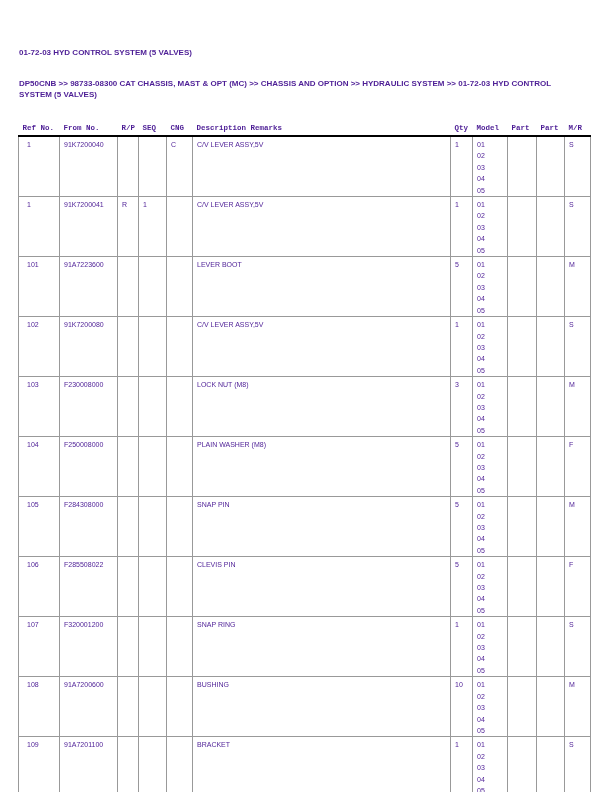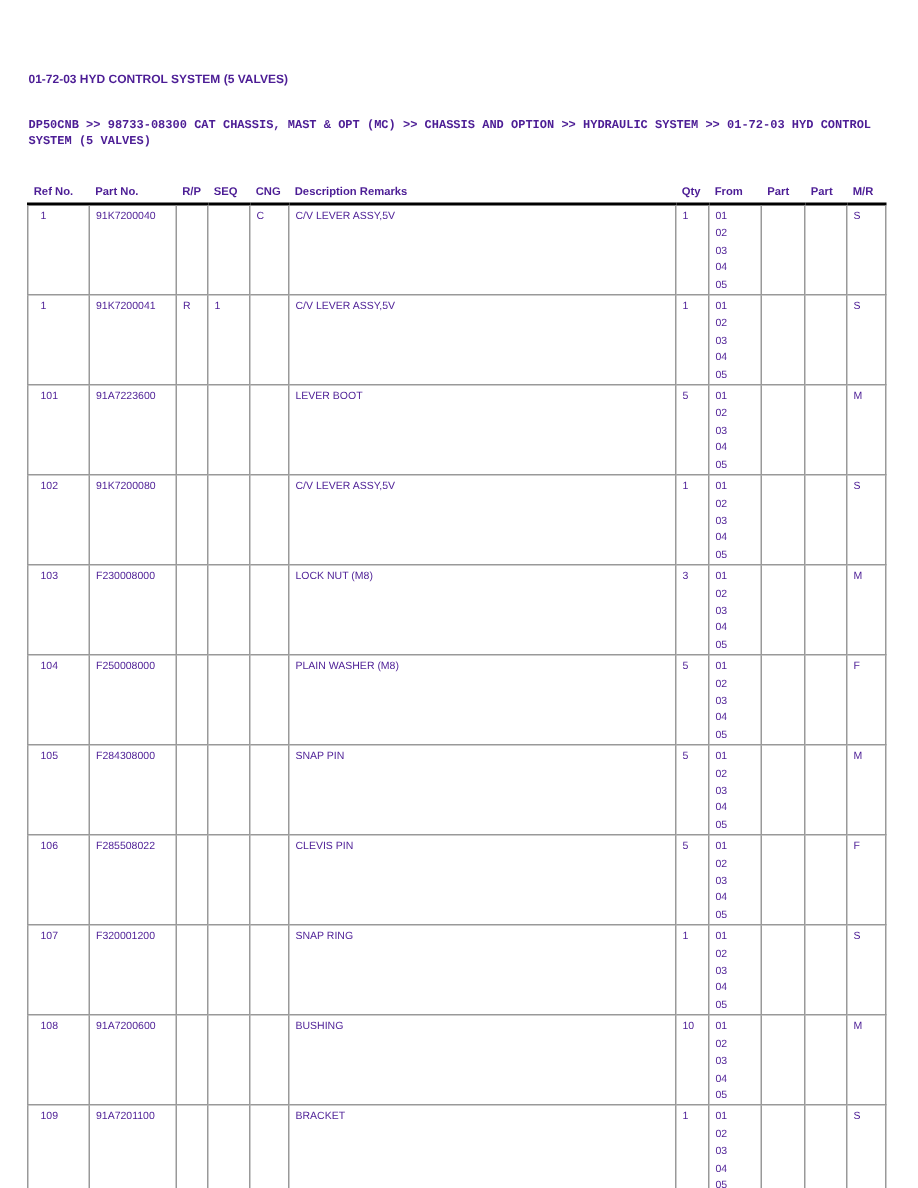--- a/index.html
+++ b/index.html
@@ -23,21 +23,20 @@
     white-space: nowrap;
   }
   #breadcrumb {
     position: absolute;
     left: 19px;
     top: 46px;
     width: 566px;
     font-size: 8px;
     font-weight: bold;
     line-height: 11px;
-    font-family: Liberation Mono, monospace;
   }
   table#parts-table {
     position: absolute;
     left: 18px;
     top: 84px;
     border-collapse: collapse;
     table-layout: fixed;
     width: 572px;
     font-size: 7px;
   }
@@ -45,20 +44,21 @@
     font-size: 7.5px;
     font-weight: bold;
     text-align: left;
     vertical-align: bottom;
     height: 16px;
     padding: 0 0 3px 4px;
     border: none;
     border-bottom: 2.5px solid #000000;
     white-space: nowrap;
     overflow: visible;
+    font-family: Liberation Mono, monospace;
   }
   #parts-table td {
     border: 1px solid #999999;
     vertical-align: top;
     height: 56px;
     padding: 2px 2px 0 4px;
     line-height: 11.4px;
     overflow: hidden;
   }
   #parts-table td.ref-cell { padding-left: 8px; }
@@ -83,27 +83,27 @@
       <col style="width:258px">
       <col style="width:22px">
       <col style="width:35px">
       <col style="width:29px">
       <col style="width:28px">
       <col style="width:26px">
     </colgroup>
     <thead>
       <tr>
         <th>Ref No.</th>
-        <th>Part No.</th>
+        <th>From No.</th>
         <th>R/P</th>
         <th>SEQ</th>
         <th>CNG</th>
         <th>Description Remarks</th>
         <th>Qty</th>
-        <th>From</th>
+        <th>Model</th>
         <th>Part</th>
         <th>Part</th>
         <th>M/R</th>
       </tr>
     </thead>
     <tbody id="table-body">
         <tr>
           <td class="ref-cell">1</td>
           <td>91K7200040</td>
           <td></td>

